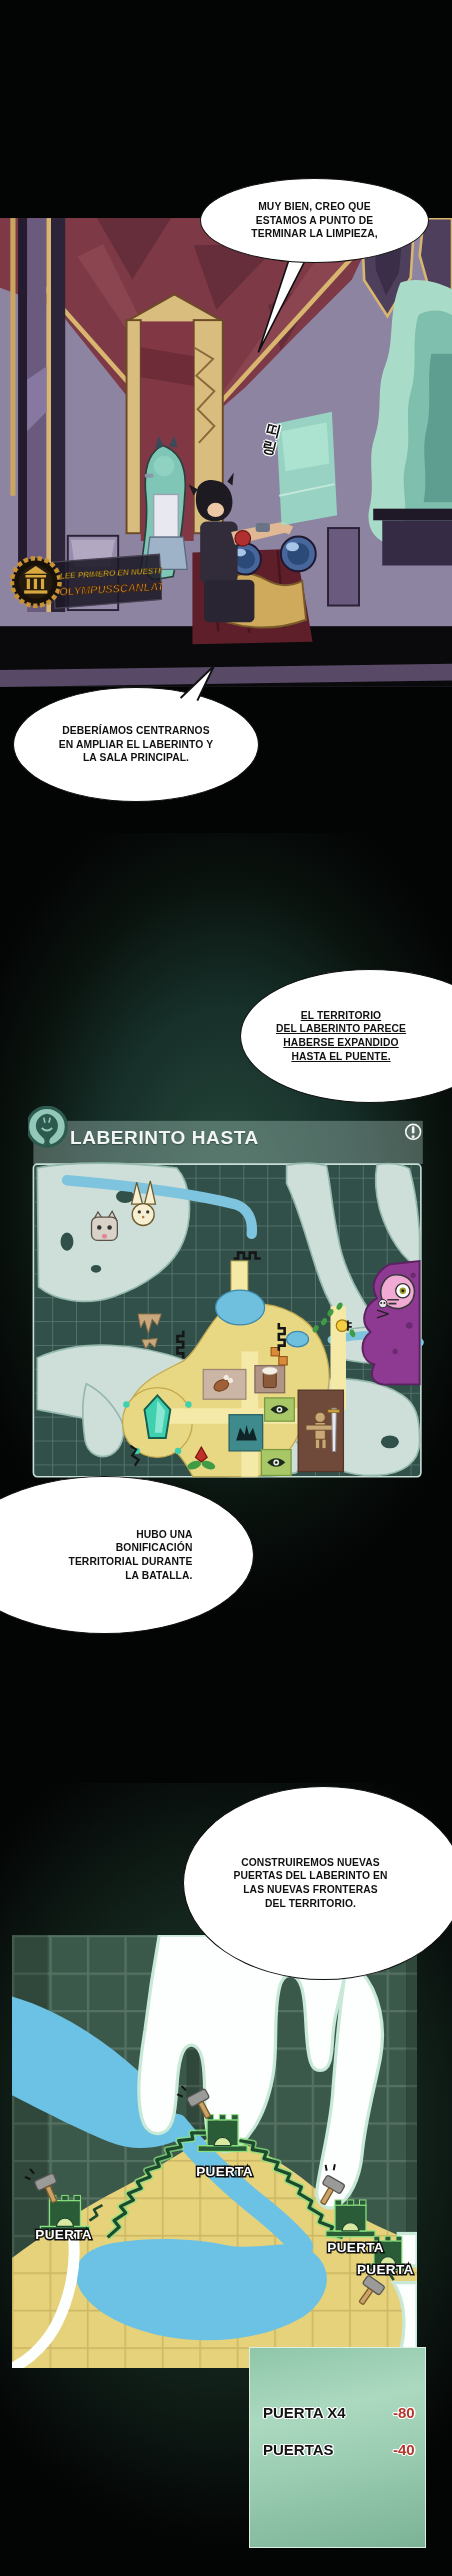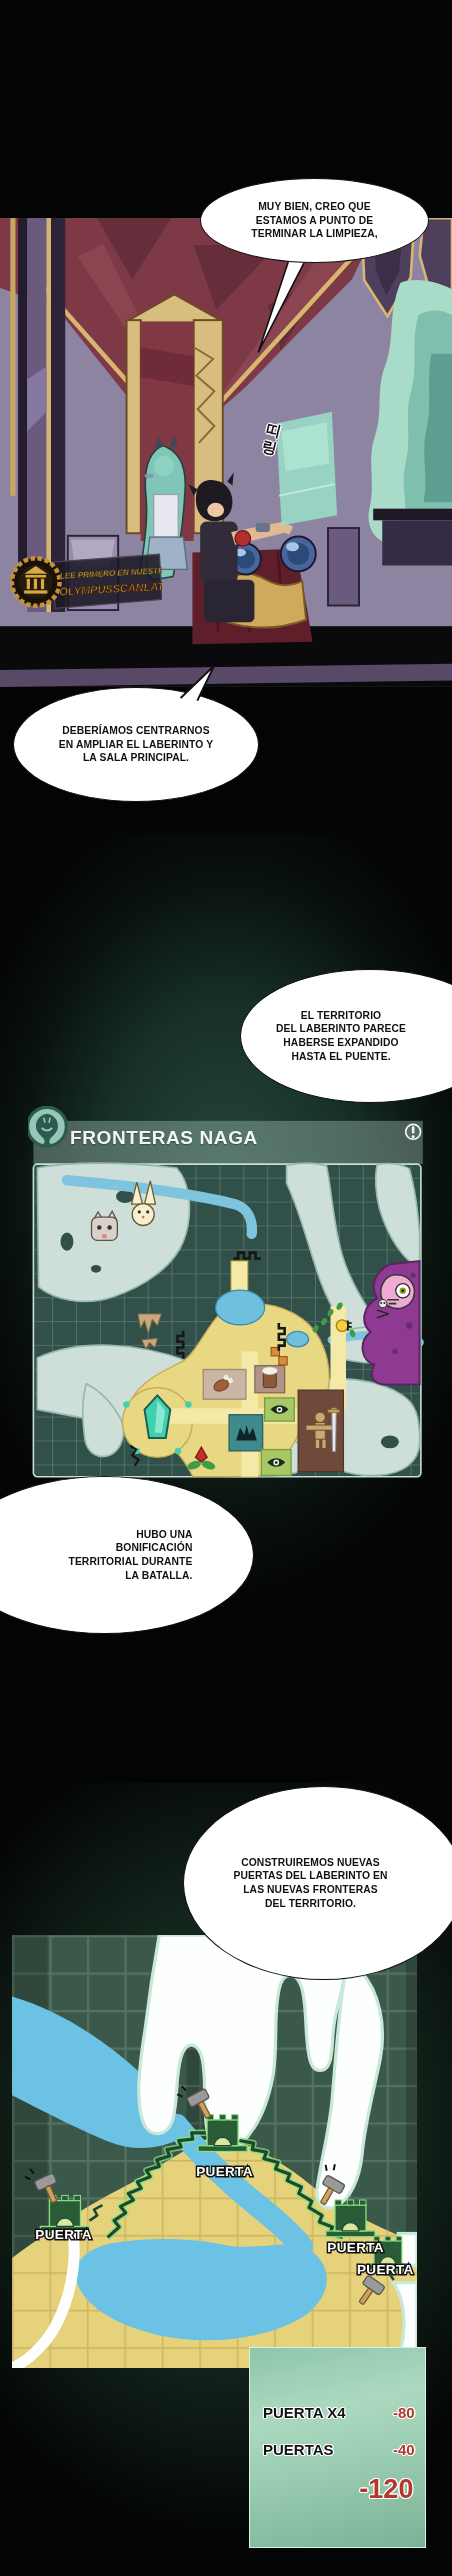--- a/index.html
+++ b/index.html
@@ -178,21 +178,21 @@
   <div class="bubble" style="left:200px;top:178px;width:227px;height:83px;">
     <div class="bubble-text">MUY BIEN, CREO QUE
 ESTAMOS A PUNTO DE
 TERMINAR LA LIMPIEZA,</div>
   </div>
   <svg class="tail" style="left:169px;top:663px;" width="58" height="39" viewBox="0 0 90 60">
     <path d="M18,54 L70,4 L44,58" fill="#ffffff" stroke="#111" stroke-width="3"></path>
   </svg>
 
   <div class="bubble" style="left:240px;top:969px;width:258px;height:132px;">
-    <div class="bubble-text" style="margin-right:58px;">EL TERRITORIO
+    <div class="bubble-text" style="margin-right:58px;text-decoration:underline;">EL TERRITORIO
 DEL LABERINTO PARECE
 HABERSE EXPANDIDO
 HASTA EL PUENTE.</div>
   </div>
 
   <div class="bubble" style="left:-45px;top:1476px;width:297px;height:156px;">
     <div class="bubble-text" style="margin-left:52px;text-align:right;">HUBO UNA
 BONIFICACIÓN
 TERRITORIAL DURANTE
 LA BATALLA.</div>
@@ -379,21 +379,21 @@
         <path d="M25,44 L29,62 L33,44 M29,54 l-4,6 m4,-6 l4,6" stroke="#2d5a4e" stroke-width="4" fill="none"></path>
         <path d="M24,18 l2,8 m8,-8 l-2,8" stroke="#93c8b8" stroke-width="2.5"></path>
       </g>
       <g>
         <circle cx="596" cy="40" r="11.5" fill="rgba(255,255,255,0.08)" stroke="#f2f6f4" stroke-width="2.5"></circle>
         <rect x="594" y="31.5" width="4" height="11" rx="2" fill="#f2f6f4"></rect>
         <circle cx="596" cy="47.5" r="2.3" fill="#f2f6f4"></circle>
       </g>
     </svg>
   </div>
-  <div id="map1-title">FRONTERAS NAGA</div>
+  <div id="map1-title">LABERINTO HASTA</div>
 
   <div class="panel" style="left:12px;top:1935px;z-index:6;">
     <svg width="405" height="433" viewBox="0 0 627 670">
       <defs>
         <pattern id="g2" width="58" height="58" patternUnits="userSpaceOnUse">
           <path d="M58,0 H0 V58" fill="none" stroke="rgba(215,235,225,0.16)" stroke-width="7"></path>
         </pattern>
         <pattern id="g3" width="58" height="58" patternUnits="userSpaceOnUse">
           <path d="M58,0 H0 V58" fill="none" stroke="rgba(160,135,60,0.35)" stroke-width="5"></path>
         </pattern>
@@ -504,17 +504,16 @@
 
   <div id="cost-panel">
     <div class="cost-row">
       <span class="cost-label outline-w">PUERTA X4</span>
       <span class="cost-value outline-w">-80</span>
     </div>
     <div class="cost-row">
       <span class="cost-label outline-w">PUERTAS</span>
       <span class="cost-value outline-w">-40</span>
     </div>
-    <div id="cost-total" class="outline-w">-120</div>
   </div>
 
 </div>
 
 
 </body></html>

